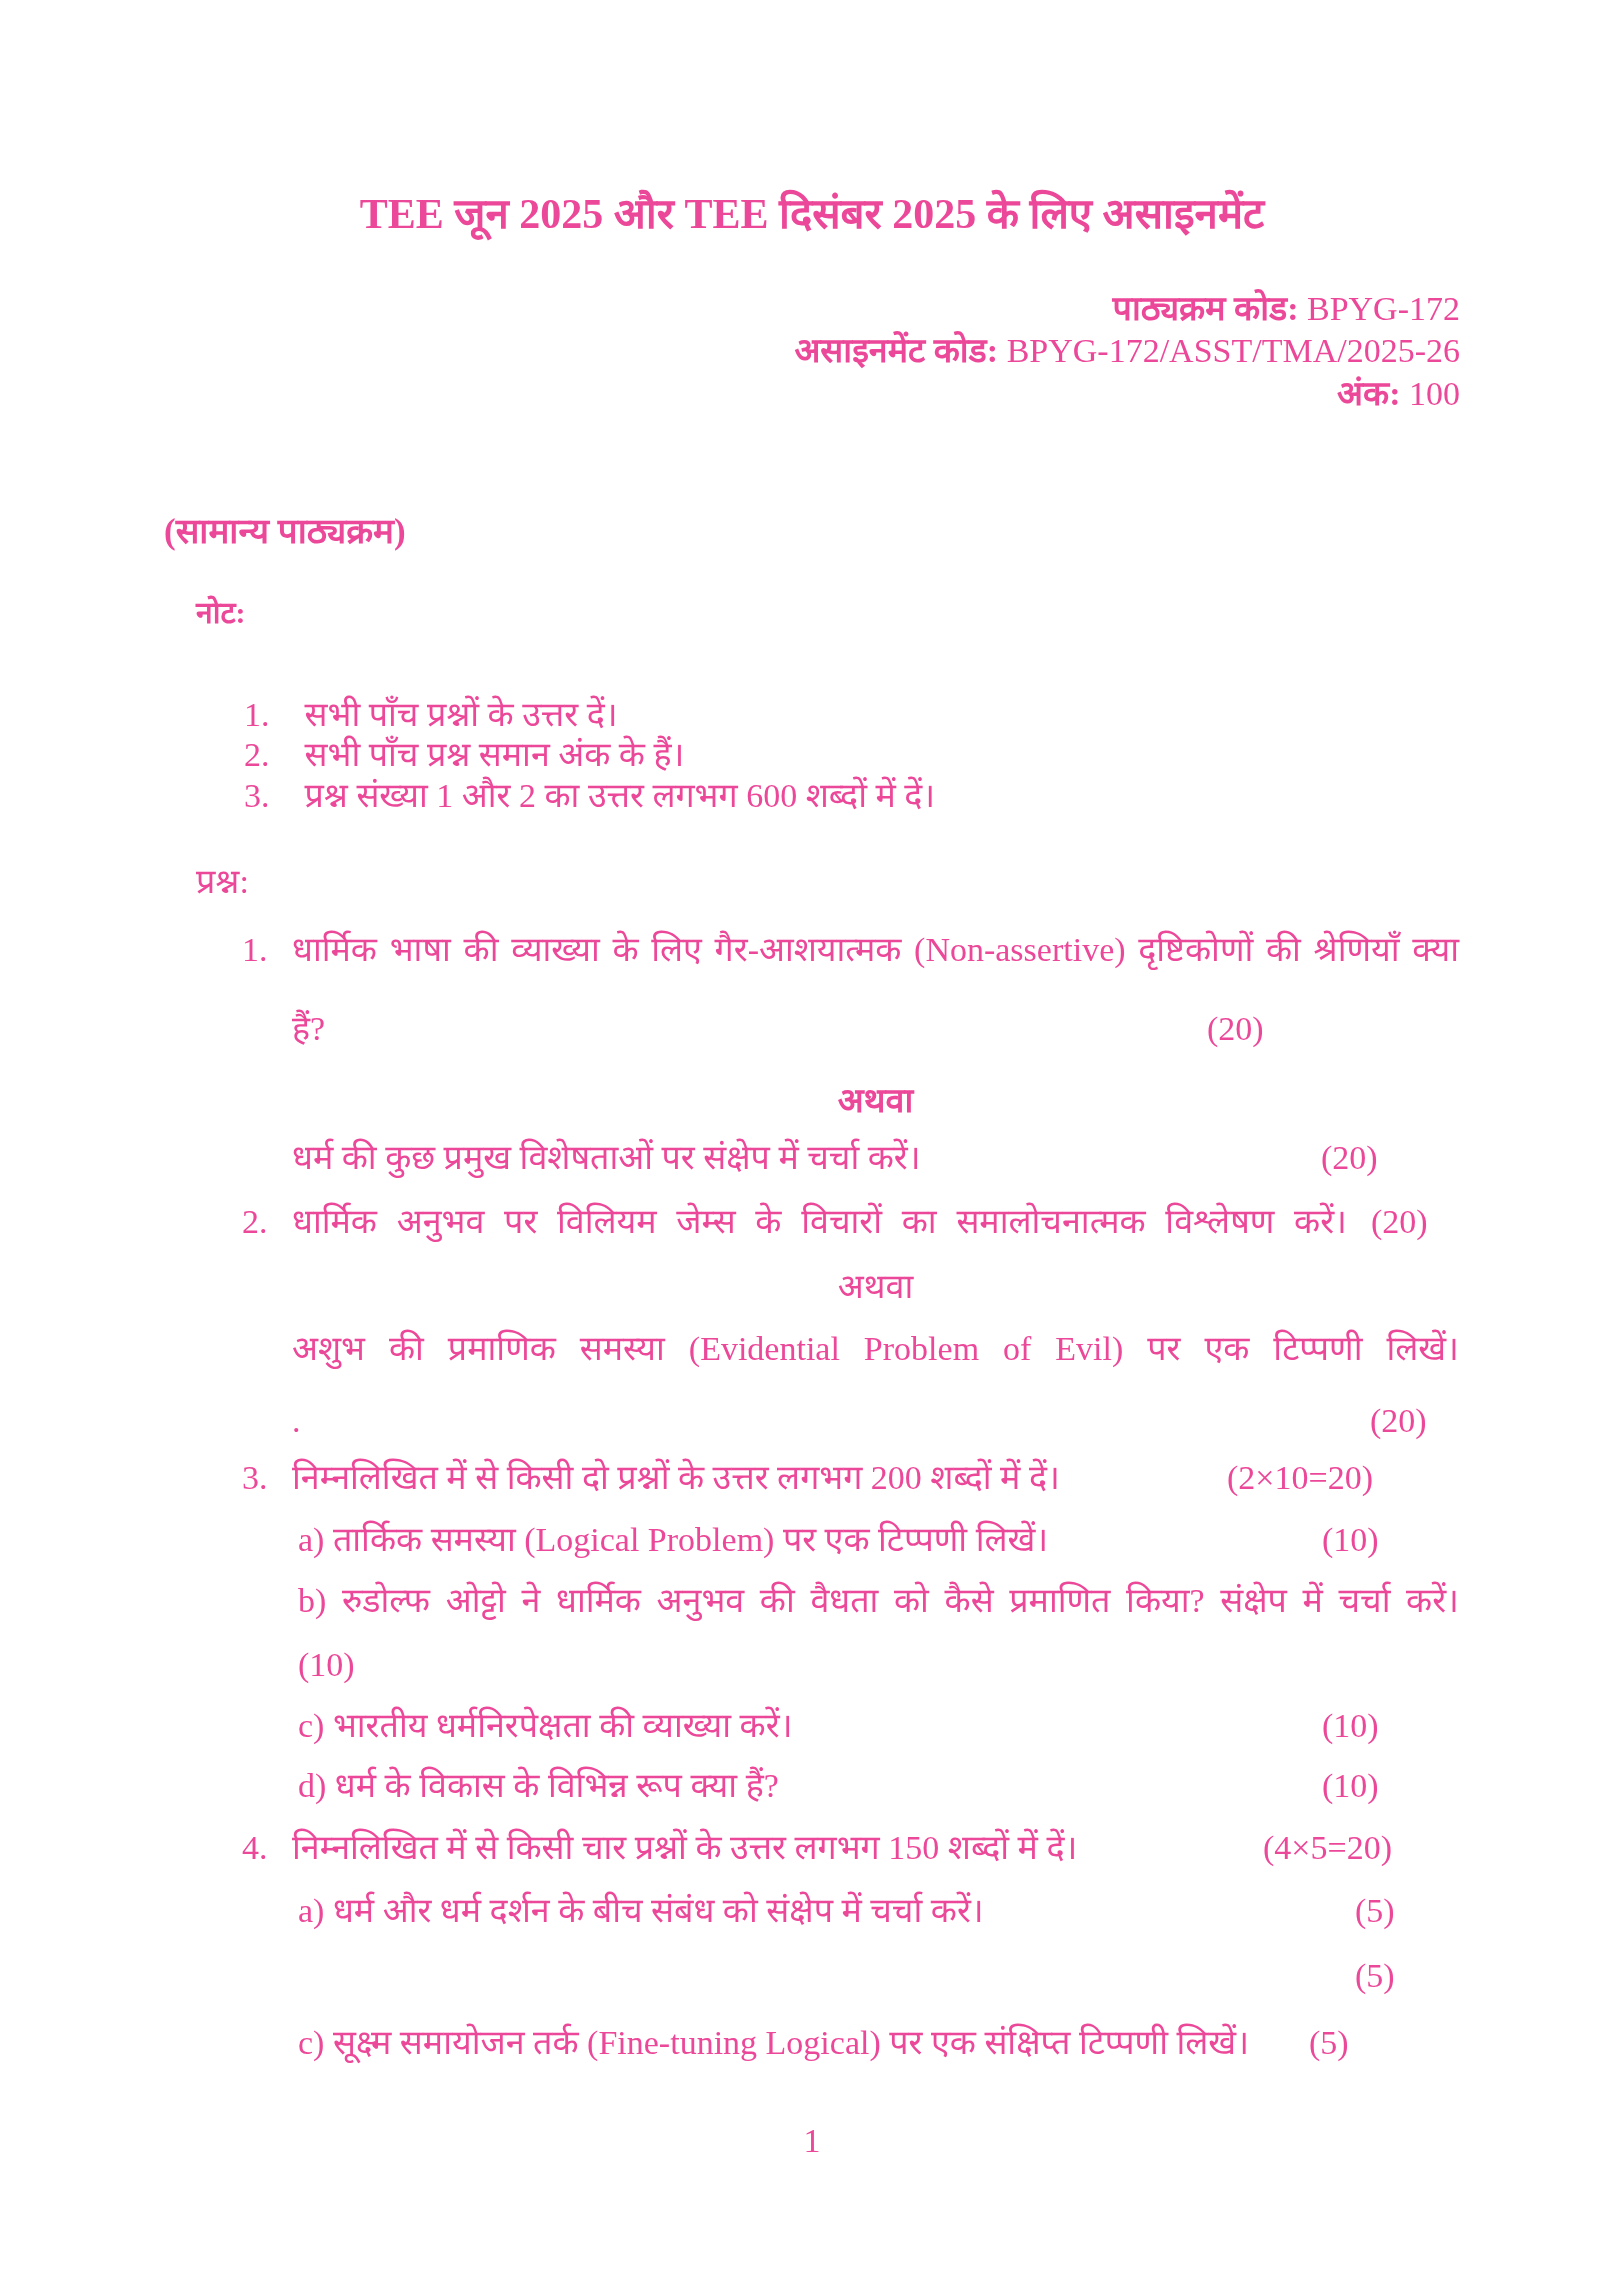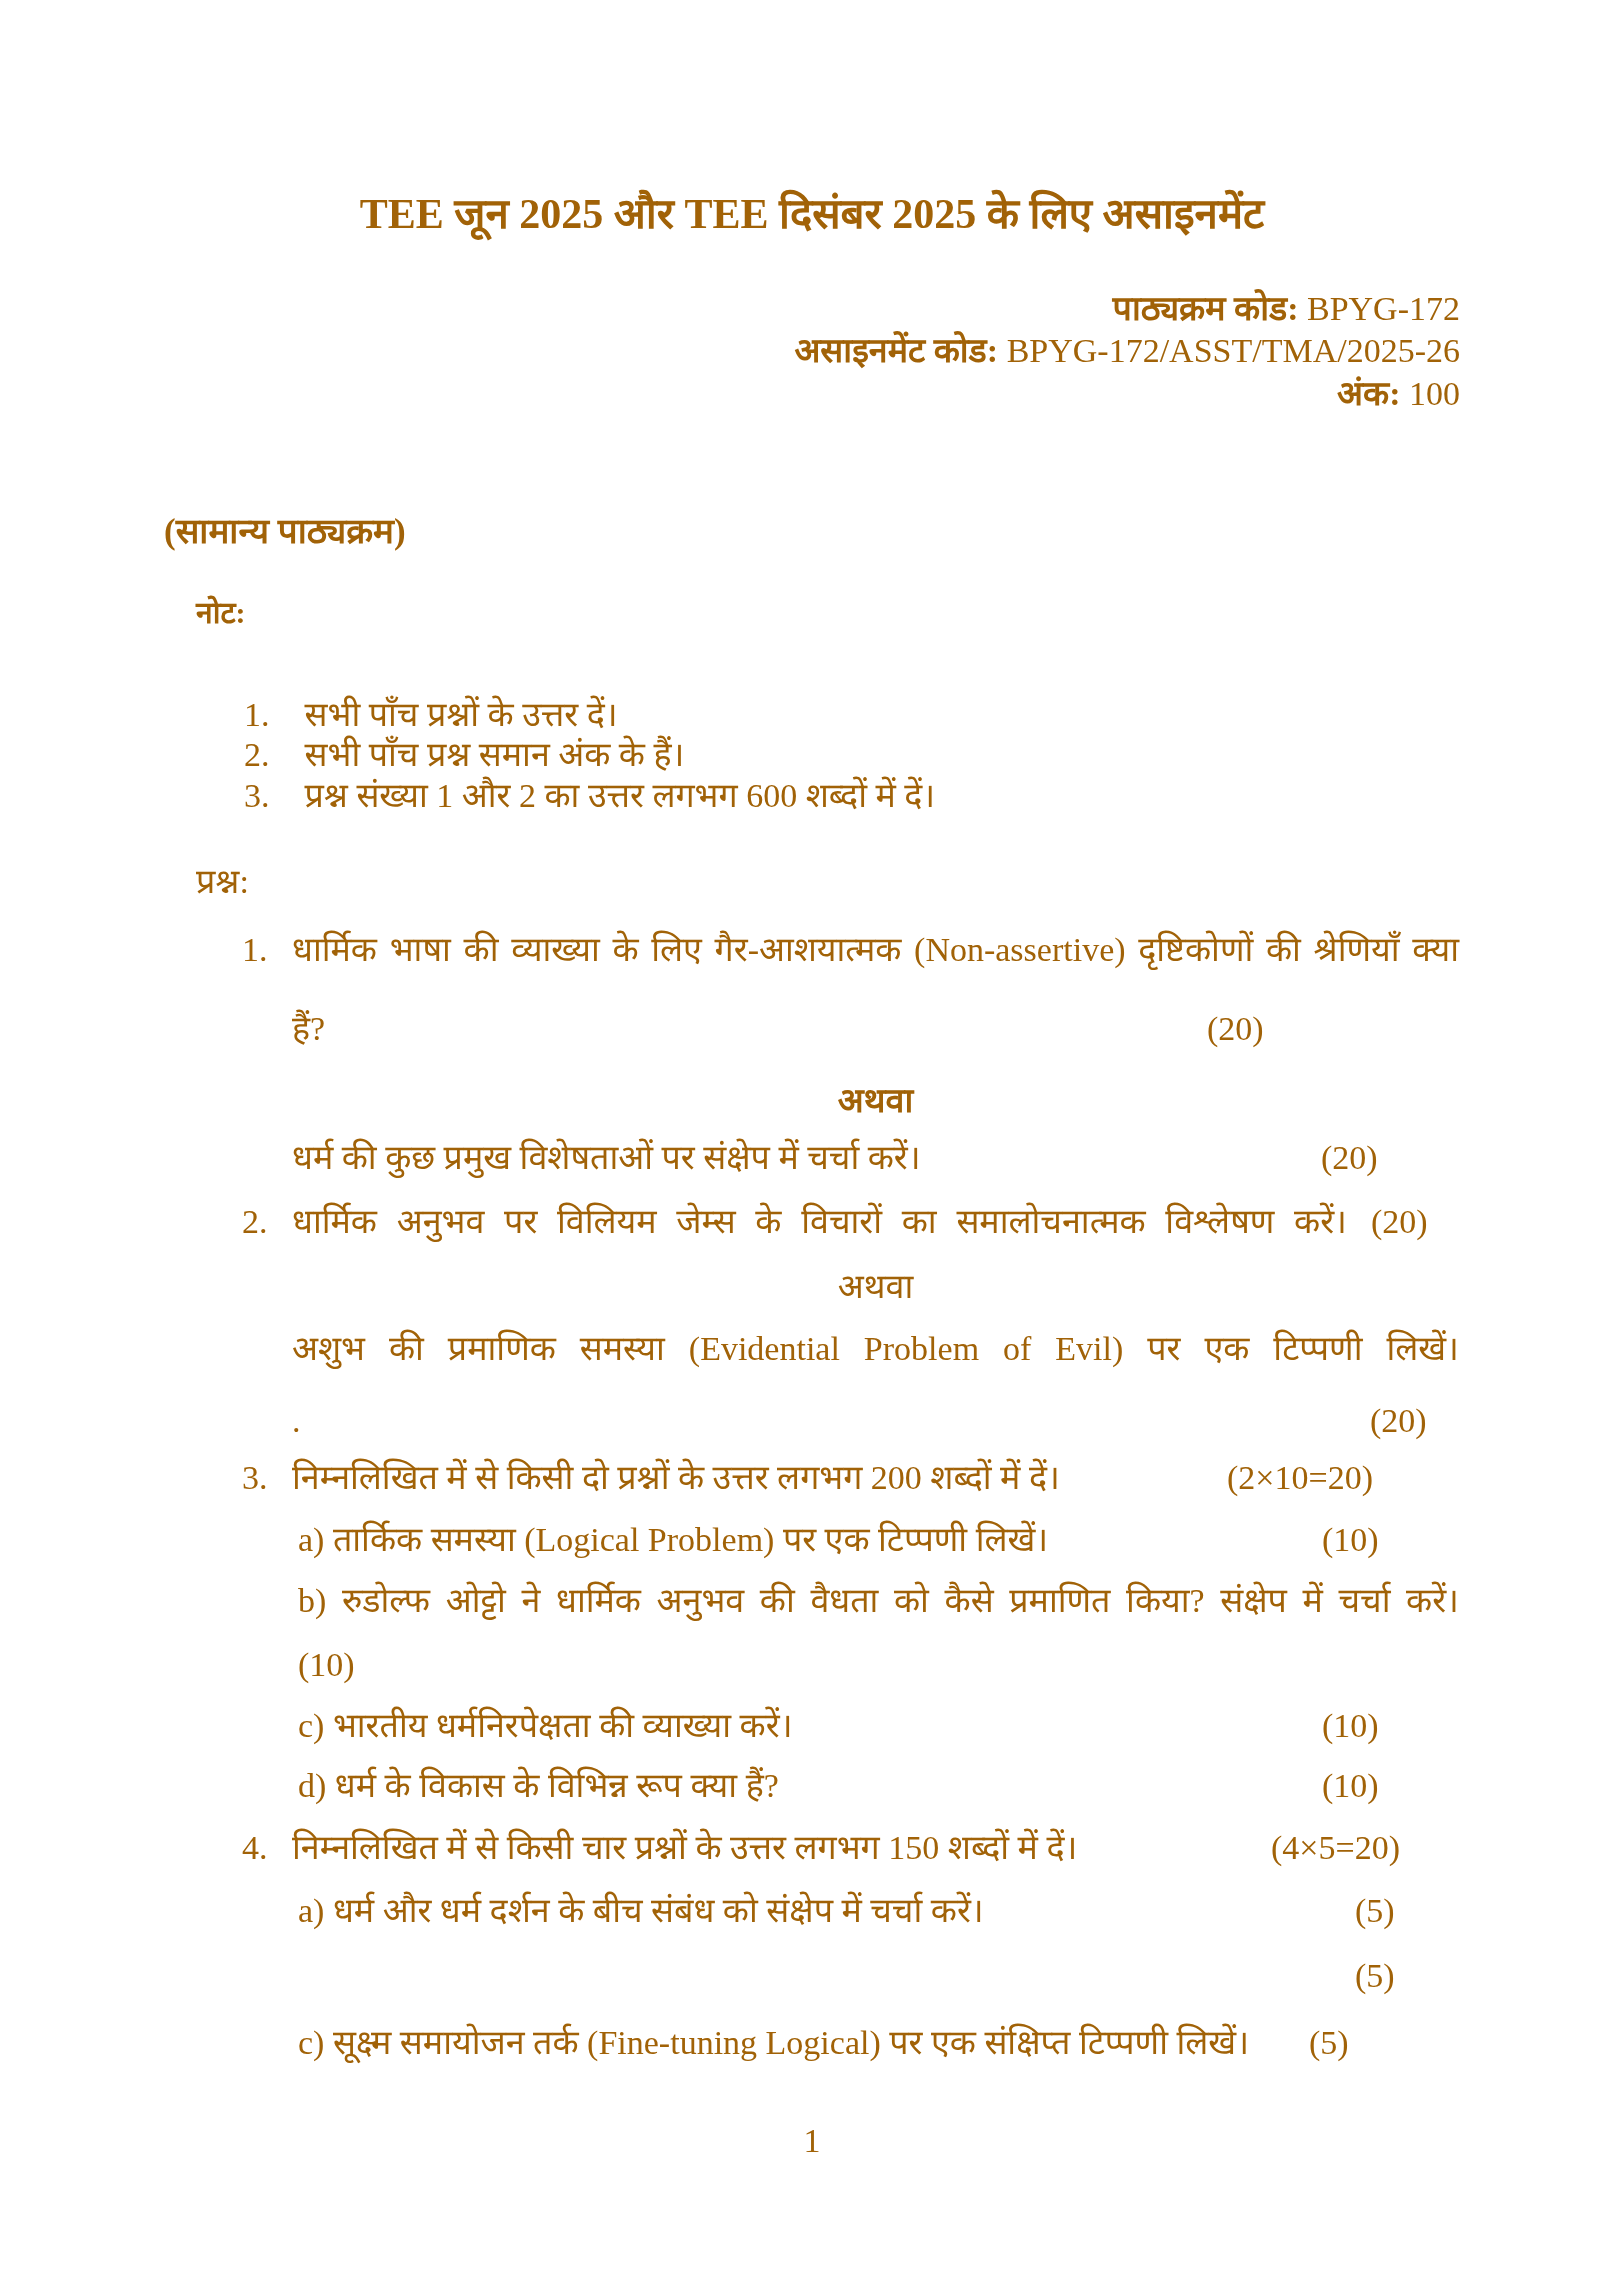--- a/index.html
+++ b/index.html
@@ -5,21 +5,21 @@
   html, body {
     margin: 0;
     padding: 0;
     background: #ffffff;
   }
   .page {
     position: relative;
     width: 1622px;
     height: 2295px;
     background: #ffffff;
-    color: #a16207;
+    color: #ec4899;
     font-family: "Liberation Serif", "DejaVu Serif", serif;
     font-size: 34px;
     overflow: hidden;
   }
   .row {
     position: absolute;
     line-height: 1.25;
     white-space: nowrap;
   }
   .b { font-weight: bold; }
@@ -176,21 +176,21 @@
   </div>
 
   <div class="row sub-row" style="top:1765px;">
     <span>d) धर्म के विकास के विभिन्न रूप क्या हैं?</span>
     <span class="marks" style="left:1024px;">(10)</span>
   </div>
 
   <div class="row q-row" style="top:1827px;">
     <span class="q-num">4.</span>
     <span class="q-text">निम्नलिखित में से किसी चार प्रश्नों के उत्तर लगभग 150 शब्दों में दें।</span>
-    <span class="marks" style="left:1021px;margin-left:8px;">(4×5=20)</span>
+    <span class="marks" style="left:1021px;">(4×5=20)</span>
   </div>
 
   <div class="row sub-row" style="top:1890px;">
     <span>a) धर्म और धर्म दर्शन के बीच संबंध को संक्षेप में चर्चा करें।</span>
     <span class="marks" style="left:1057px;">(5)</span>
   </div>
 
   <div class="row sub-row" style="top:1955px;">
     <span class="marks" style="left:1057px;">(5)</span>
   </div>

